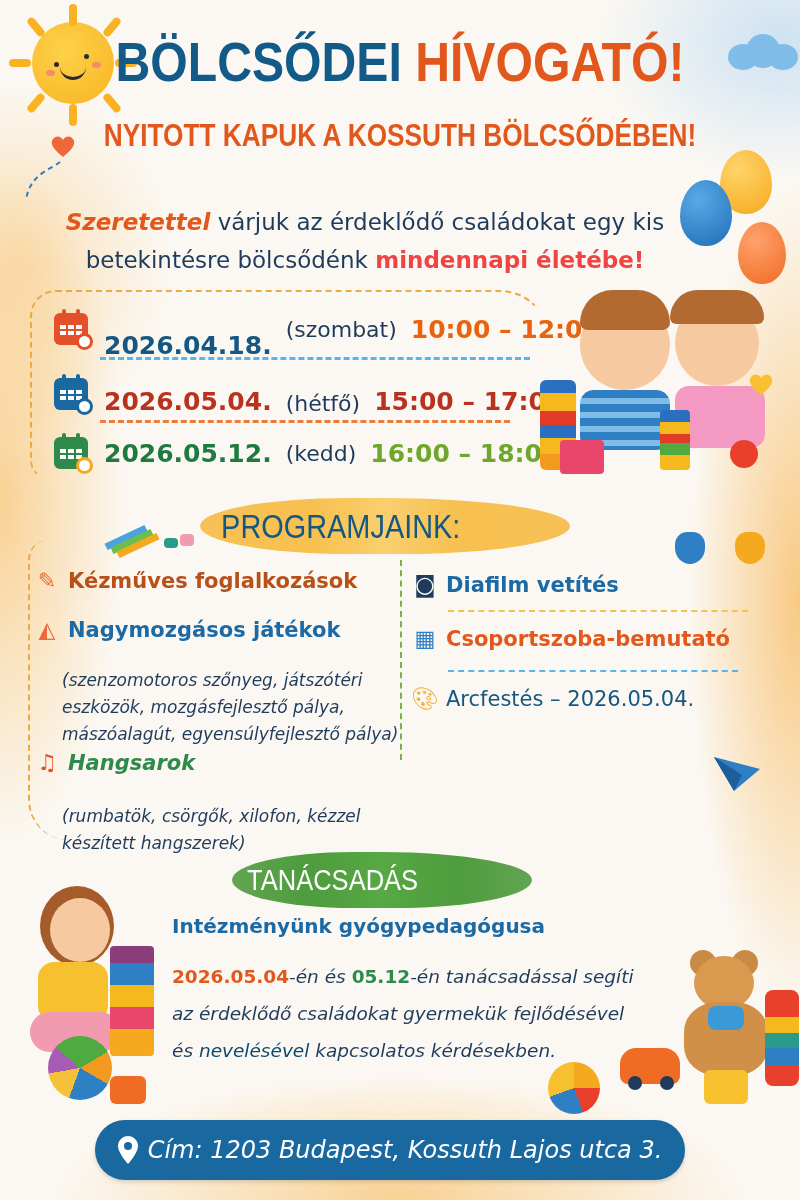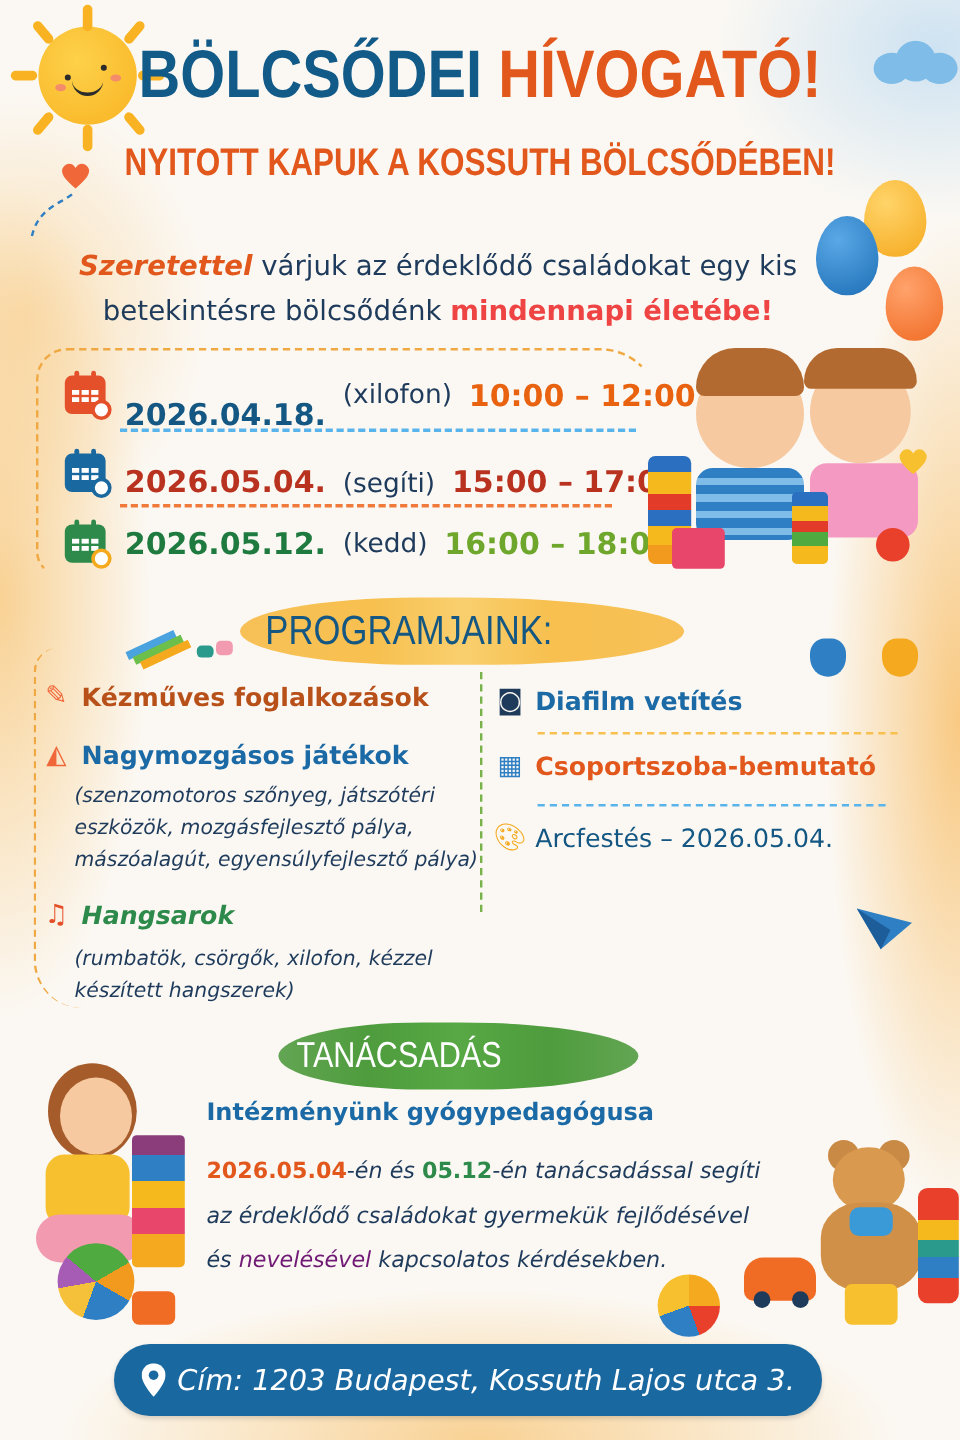--- a/index.html
+++ b/index.html
@@ -88,21 +88,21 @@
   .prog-mid-border {
     left: 400px; top: 560px; width: 2px; height: 200px; border-left: 2px dashed #79b24a;
   }
   .prog-item-title {
     font-family: "DejaVu Sans", sans-serif; font-size: 21px; font-weight: 700;
     display: flex; align-items: center; gap: 8px; white-space: nowrap;
     transform-origin: left center;
   }
   .prog-desc {
     font-family: "DejaVu Sans", sans-serif; font-style: italic; font-size: 17px;
-    color: #1f3b5c; line-height: 27px;
+    color: #1f3b5c; line-height: 27px; margin-top: 17px;
   }
   .emoji-icon { width: 26px; height: 26px; display: inline-flex; align-items: center; justify-content: center; font-size: 22px; line-height: 1; }
 
   
   .cons-banner {
     left: 232px; top: 852px; width: 300px; height: 56px;
     background: linear-gradient(90deg, rgba(72,150,55,0.85), #4e9c3d 25%, #58a845 50%, #4e9c3d 75%, rgba(72,150,55,0.85));
     color: #fff; font-size: 30px; line-height: 56px;
   }
   .cons-banner span { display: inline-block; transform: scaleX(0.85); }
@@ -110,21 +110,21 @@
     left: 172px; top: 914px; font-family: "DejaVu Sans", sans-serif; font-size: 20px;
     color: #1b6aa6; font-weight: 700; white-space: nowrap;
   }
   .cons-text {
     left: 172px; top: 958px; width: 470px;
     font-family: "DejaVu Sans", sans-serif; font-size: 18.5px; line-height: 37px; color: #1f3b5c;
     font-style: italic;
   }
   .cons-text .o { color: #e2581c; font-style: normal; font-weight: 700; }
   .cons-text .g { color: #2e8a4b; font-style: normal; font-weight: 700; }
-  .cons-text .y { color: #701a75; margin-top: 36px; }
+  .cons-text .y { color: #0c4a6e; margin-top: 36px; }
 
   
   .address {
     left: 95px; top: 1120px; width: 590px; height: 60px; background: #1a68a0;
     border-radius: 30px; display: flex; align-items: center; justify-content: center; gap: 10px;
     color: #fff; font-family: "DejaVu Sans", sans-serif; font-size: 24px; font-style: italic;
     box-shadow: 0 2px 4px rgba(0,0,0,0.15);
   }
 
   
@@ -190,35 +190,35 @@
 
 <div class="abs date-row" style="top:304px;">
   <span class="cal-icon">
     <span class="body" style="background:#e4502a;"></span>
     <span class="grid"></span>
     <span class="ring" style="left:10px;background:#e4502a;"></span>
     <span class="ring" style="left:24px;background:#e4502a;"></span>
     <span class="clock" style="border-color:#e4502a;"></span>
   </span>
   <span class="d" style="color:#145783;margin-top:32px;">2026.04.18.</span>
-  <span class="day">(xilofon)</span>
+  <span class="day">(szombat)</span>
   <span class="t" style="color:#e8620f;">10:00 – 12:00</span>
 </div>
 <div class="abs sep" style="left:100px;top:357px;width:430px;border-top-color:#5ab4ec;"></div>
 
 <div class="abs date-row" style="top:366px;align-items:flex-end;">
   <span class="cal-icon">
     <span class="body" style="background:#1a68a0;"></span>
     <span class="grid"></span>
     <span class="ring" style="left:10px;background:#1a68a0;"></span>
     <span class="ring" style="left:24px;background:#1a68a0;"></span>
     <span class="clock" style="border-color:#1a68a0;"></span>
   </span>
   <span class="d" style="color:#b8321f;">2026.05.04.</span>
-  <span class="day">(segíti)</span>
+  <span class="day">(hétfő)</span>
   <span class="t" style="color:#b8321f;">15:00 – 17:00</span>
 </div>
 <div class="abs sep" style="left:100px;top:420px;width:410px;border-top-color:#ef7a3c;"></div>
 
 <div class="abs date-row" style="top:428px;">
   <span class="cal-icon">
     <span class="body" style="background:#2e8a4b;"></span>
     <span class="grid"></span>
     <span class="ring" style="left:10px;background:#2e8a4b;"></span>
     <span class="ring" style="left:24px;background:#2e8a4b;"></span>

